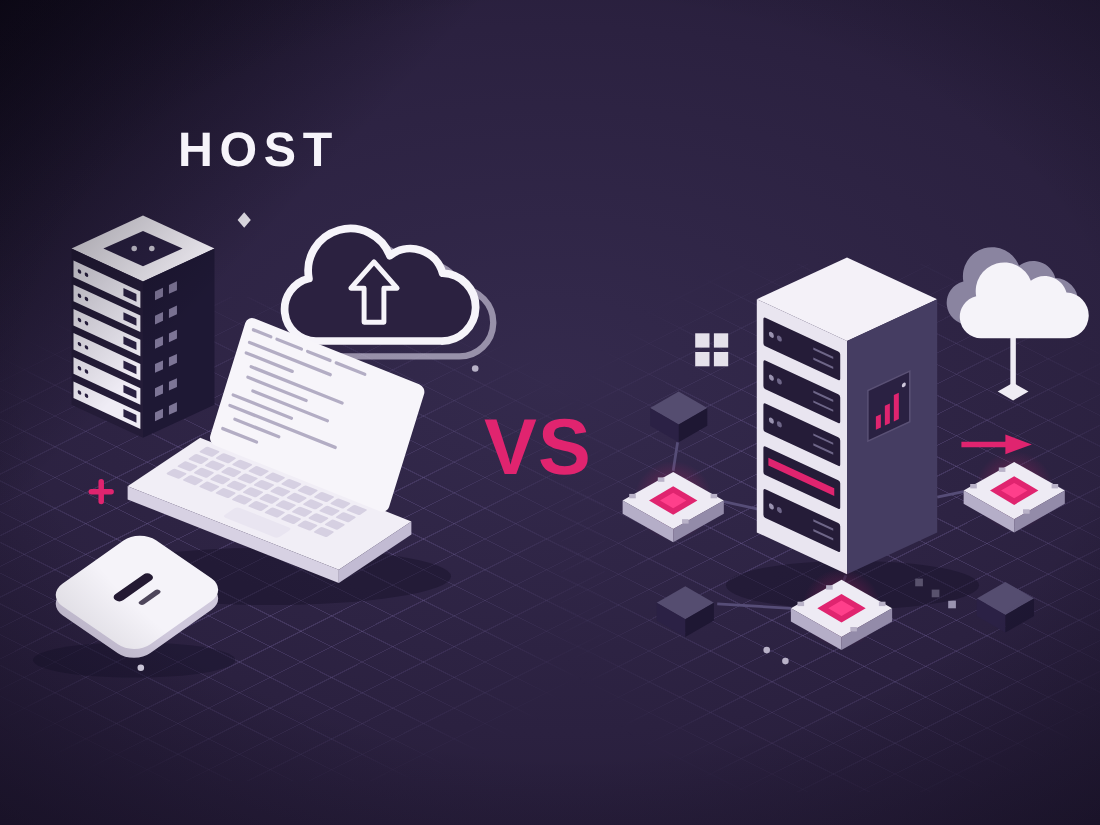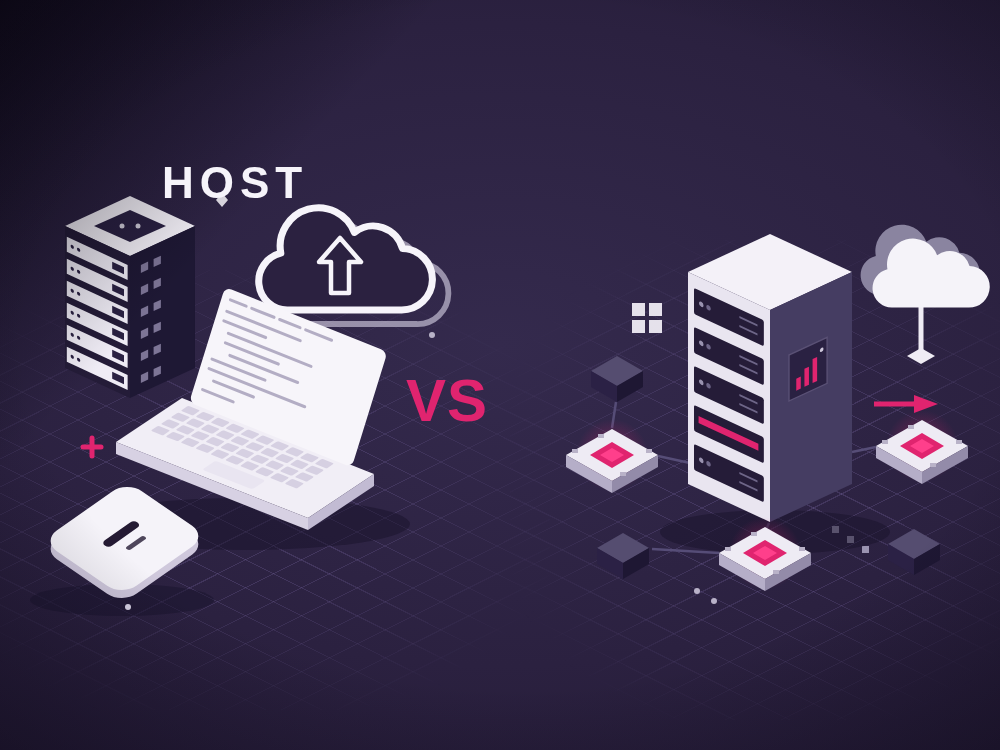--- a/index.html
+++ b/index.html
@@ -22,27 +22,27 @@
   .grid-right { left:510px; top:240px; width:540px; height:480px; }
   .art { position:absolute; left:0; top:0; z-index:2; }
   .vignette {
     position:absolute; inset:0; z-index:3; pointer-events:none;
     background:
       radial-gradient(ellipse 95% 88% at 52% 46%, transparent 52%, rgba(10,6,20,0.42) 82%, rgba(5,3,13,0.82) 100%),
       linear-gradient(133deg, rgba(4,2,10,0.75) 0%, transparent 26%);
   }
   .title {
     position:absolute; z-index:4; width:280px; text-align:center;
-    color:#f6f4fa; font-size:44px; font-weight:700; letter-spacing:6px;margin-top:46px;
+    color:#f6f4fa; font-size:44px; font-weight:700; letter-spacing:6px;
   }
   .title-host   { left:95px;  top:112px; }
   .title-server { left:601px; top:112px; }
   .vs-label {
-    position:absolute; z-index:4; left:406px; top:366px;
-    color:var(--accent,#e0246f); font-size:60px; font-weight:700; letter-spacing:1px;
+    position:absolute; z-index:4; left:440px; top:366px;
+    color:var(--accent,#e0246f); font-size:72px; font-weight:700; letter-spacing:1px;
   }
 </style>
 </head>
 <body>
 
 <div class="canvas" style="--bg: #2b2140; --accent: #e0246f;">
 
   <div class="iso-grid grid-left"></div>
   <div class="iso-grid grid-right"></div>
 

